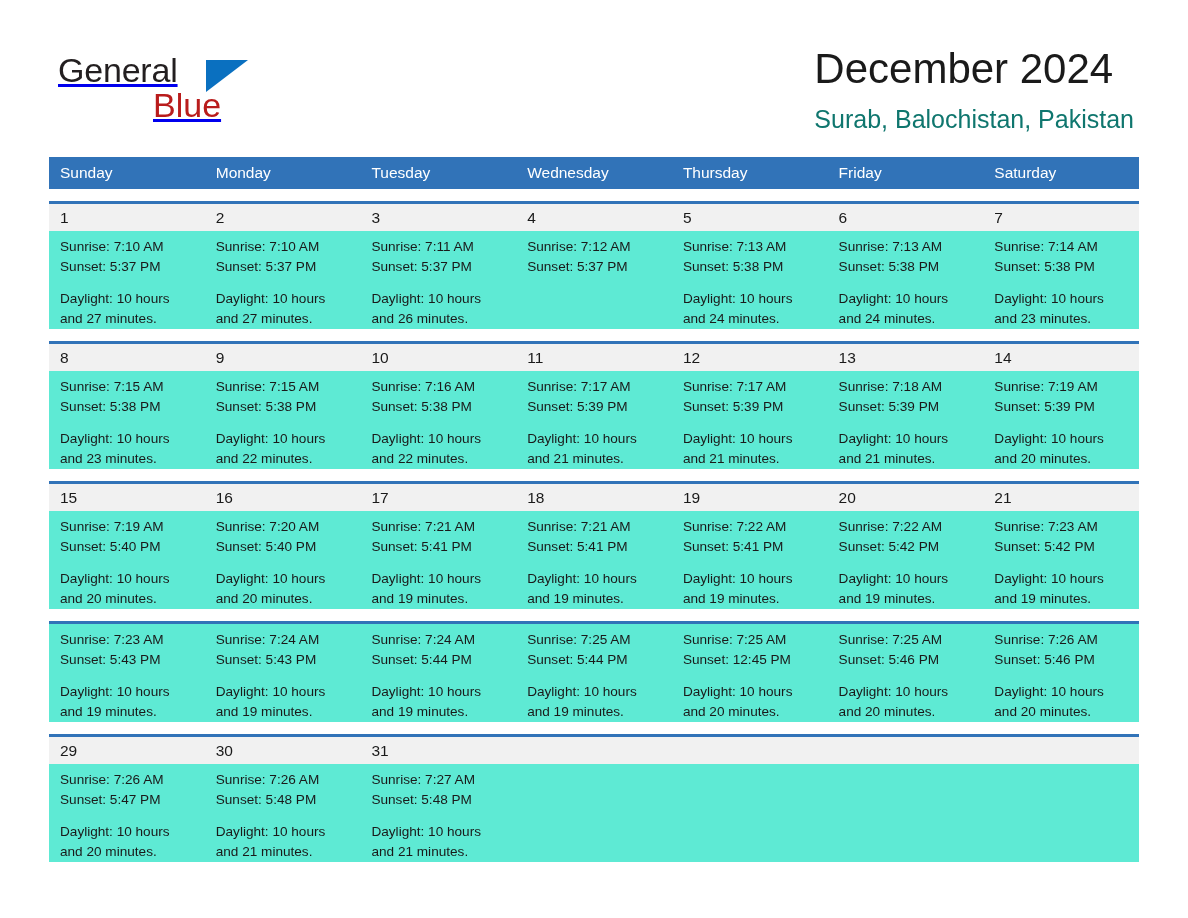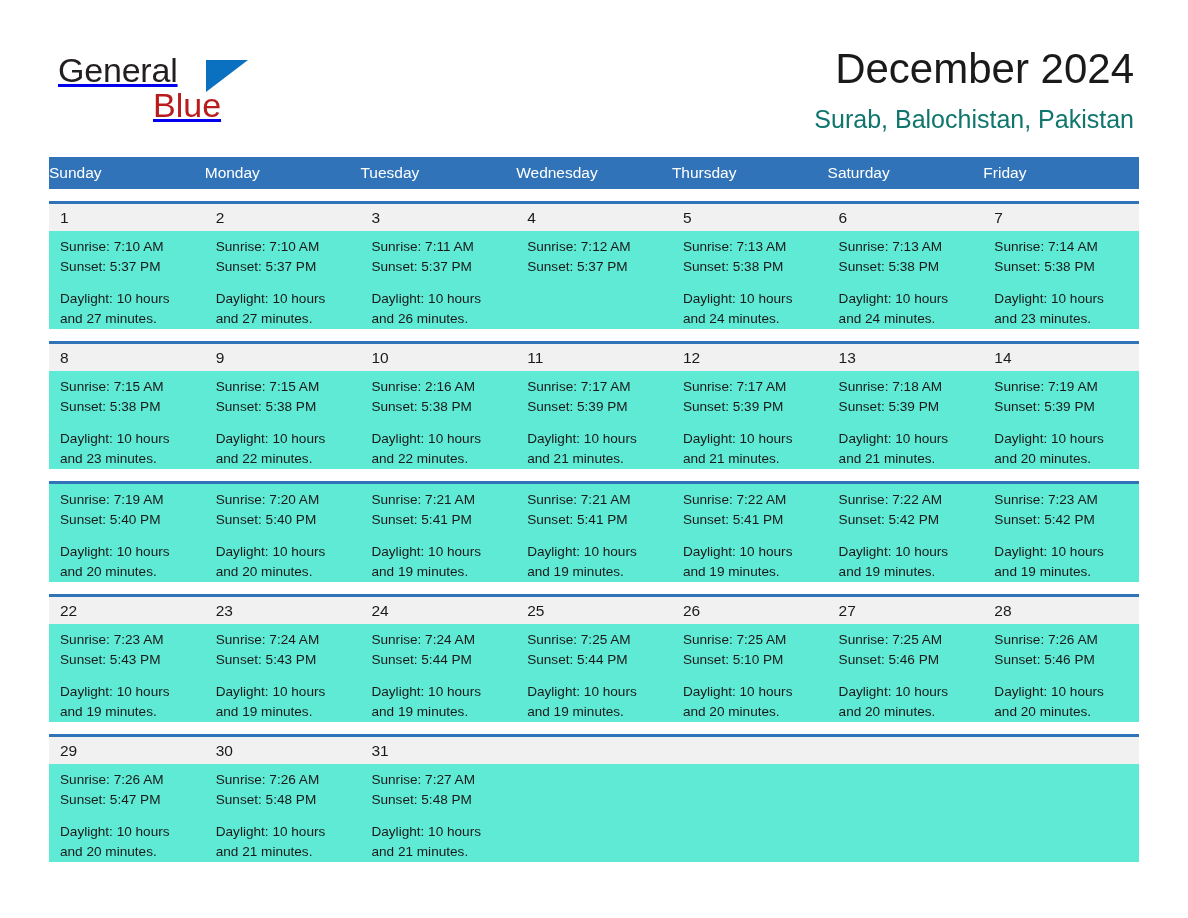--- a/index.html
+++ b/index.html
@@ -63,21 +63,21 @@
     font-size: 34px;
     line-height: 38px;
     color: #b91c1c;
     font-weight: 400;
   }
 
   .title-block {
     position: absolute;
     right: 54px;
     top: 44px;
-    text-align: right;
+    text-align: left;
   }
   .cal-title {
     font-size: 42px;
     line-height: 50px;
     color: #1a1a1a;
     font-weight: 400;
     white-space: nowrap;
   }
   .cal-location {
     margin-top: 10px;
@@ -99,20 +99,21 @@
   .weekday-row {
     display: flex;
     background: #3173b8;
     height: 32px;
   }
   .weekday {
     flex: 1 1 0;
     color: #ffffff;
     font-size: 15.5px;
     line-height: 32px;
+    padding-left: 11px;
     white-space: nowrap;
     overflow: hidden;
   }
 
   .week {
     margin-top: 12px;
     border-top: 3px solid #3173b8;
   }
   .week:first-of-type { margin-top: 0; }
 
@@ -165,22 +166,22 @@
   </div>
 
   <div class="calendar">
 
     <div class="weekday-row">
       <div class="weekday">Sunday</div>
       <div class="weekday">Monday</div>
       <div class="weekday">Tuesday</div>
       <div class="weekday">Wednesday</div>
       <div class="weekday">Thursday</div>
+      <div class="weekday">Friday</div>
       <div class="weekday">Saturday</div>
-      <div class="weekday">Friday</div>
     </div>
 
     <div class="week">
       <div class="daynum-row">
         <div class="daynum">1</div>
         <div class="daynum">2</div>
         <div class="daynum">3</div>
         <div class="daynum">4</div>
         <div class="daynum">5</div>
         <div class="daynum">6</div>
@@ -239,21 +240,21 @@
           <span>Sunrise: 7:15 AM</span>
           <span>Sunset: 5:38 PM</span>
           <span class="daylight">Daylight: 10 hours and 23 minutes.</span>
         </div>
         <div class="detail">
           <span>Sunrise: 7:15 AM</span>
           <span>Sunset: 5:38 PM</span>
           <span class="daylight">Daylight: 10 hours and 22 minutes.</span>
         </div>
         <div class="detail">
-          <span>Sunrise: 2:16 AM</span>
+          <span>Sunrise: 7:16 AM</span>
           <span>Sunset: 5:38 PM</span>
           <span class="daylight">Daylight: 10 hours and 22 minutes.</span>
         </div>
         <div class="detail">
           <span>Sunrise: 7:17 AM</span>
           <span>Sunset: 5:39 PM</span>
           <span class="daylight">Daylight: 10 hours and 21 minutes.</span>
         </div>
         <div class="detail">
           <span>Sunrise: 7:17 AM</span>
@@ -267,20 +268,29 @@
         </div>
         <div class="detail">
           <span>Sunrise: 7:19 AM</span>
           <span>Sunset: 5:39 PM</span>
           <span class="daylight">Daylight: 10 hours and 20 minutes.</span>
         </div>
       </div>
     </div>
 
     <div class="week">
+      <div class="daynum-row">
+        <div class="daynum">15</div>
+        <div class="daynum">16</div>
+        <div class="daynum">17</div>
+        <div class="daynum">18</div>
+        <div class="daynum">19</div>
+        <div class="daynum">20</div>
+        <div class="daynum">21</div>
+      </div>
       <div class="detail-row">
         <div class="detail">
           <span>Sunrise: 7:19 AM</span>
           <span>Sunset: 5:40 PM</span>
           <span class="daylight">Daylight: 10 hours and 20 minutes.</span>
         </div>
         <div class="detail">
           <span>Sunrise: 7:20 AM</span>
           <span>Sunset: 5:40 PM</span>
           <span class="daylight">Daylight: 10 hours and 20 minutes.</span>
@@ -307,29 +317,20 @@
         </div>
         <div class="detail">
           <span>Sunrise: 7:23 AM</span>
           <span>Sunset: 5:42 PM</span>
           <span class="daylight">Daylight: 10 hours and 19 minutes.</span>
         </div>
       </div>
     </div>
 
     <div class="week">
-      <div class="daynum-row">
-        <div class="daynum">22</div>
-        <div class="daynum">23</div>
-        <div class="daynum">24</div>
-        <div class="daynum">25</div>
-        <div class="daynum">26</div>
-        <div class="daynum">27</div>
-        <div class="daynum">28</div>
-      </div>
       <div class="detail-row">
         <div class="detail">
           <span>Sunrise: 7:23 AM</span>
           <span>Sunset: 5:43 PM</span>
           <span class="daylight">Daylight: 10 hours and 19 minutes.</span>
         </div>
         <div class="detail">
           <span>Sunrise: 7:24 AM</span>
           <span>Sunset: 5:43 PM</span>
           <span class="daylight">Daylight: 10 hours and 19 minutes.</span>
@@ -339,21 +340,21 @@
           <span>Sunset: 5:44 PM</span>
           <span class="daylight">Daylight: 10 hours and 19 minutes.</span>
         </div>
         <div class="detail">
           <span>Sunrise: 7:25 AM</span>
           <span>Sunset: 5:44 PM</span>
           <span class="daylight">Daylight: 10 hours and 19 minutes.</span>
         </div>
         <div class="detail">
           <span>Sunrise: 7:25 AM</span>
-          <span>Sunset: 5:10 PM</span>
+          <span>Sunset: 12:45 PM</span>
           <span class="daylight">Daylight: 10 hours and 20 minutes.</span>
         </div>
         <div class="detail">
           <span>Sunrise: 7:25 AM</span>
           <span>Sunset: 5:46 PM</span>
           <span class="daylight">Daylight: 10 hours and 20 minutes.</span>
         </div>
         <div class="detail">
           <span>Sunrise: 7:26 AM</span>
           <span>Sunset: 5:46 PM</span>

